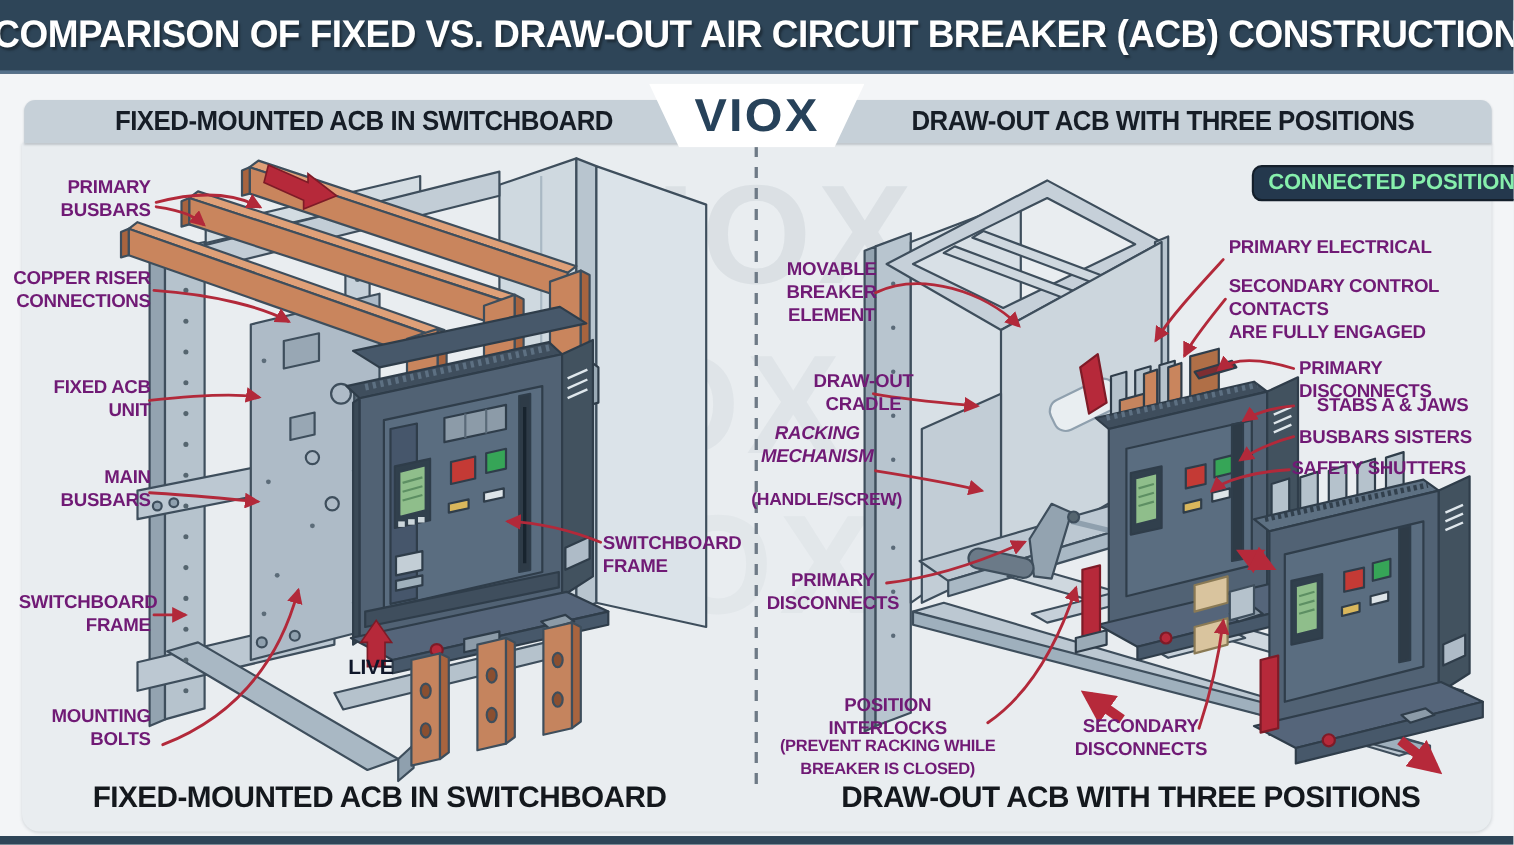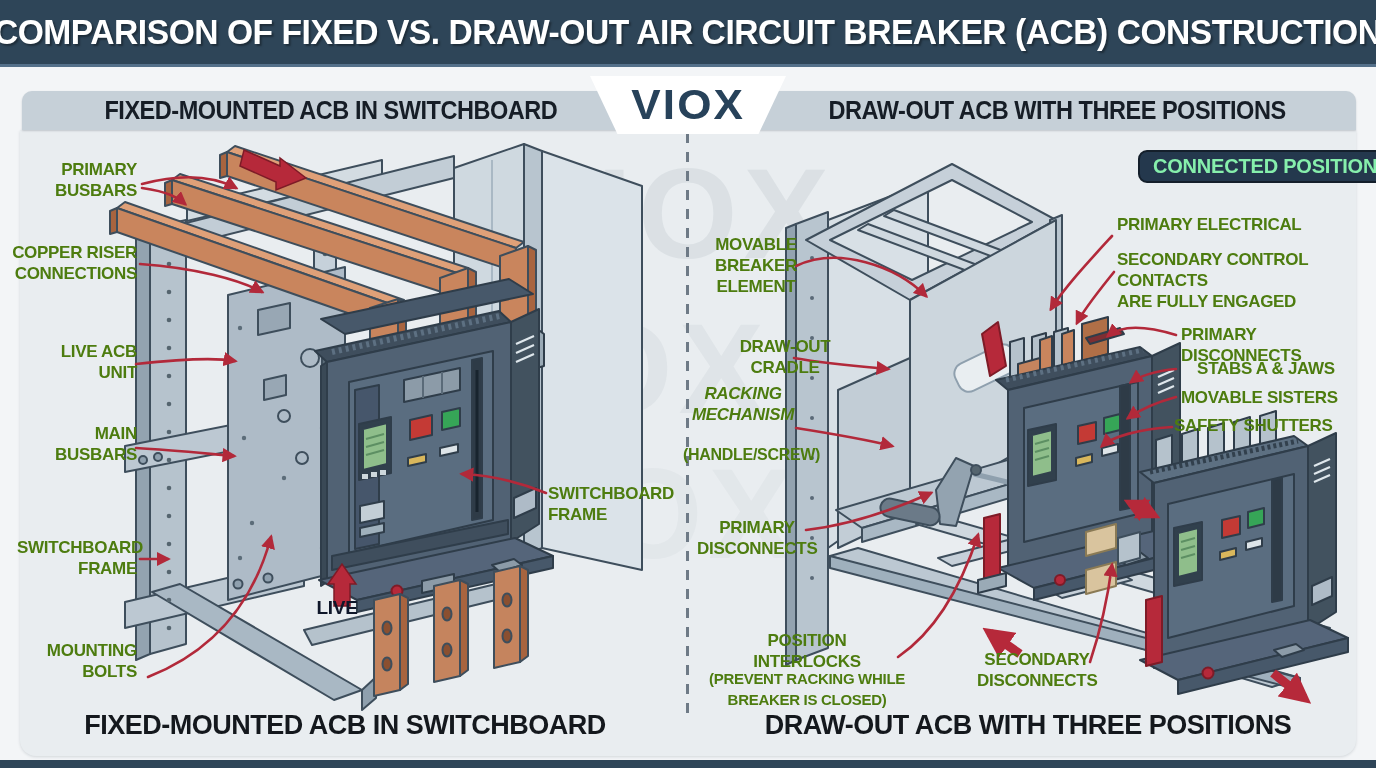--- a/index.html
+++ b/index.html
@@ -54,21 +54,21 @@
     letter-spacing:6px;z-index:1;pointer-events:none;white-space:nowrap;
   }
   .divider{
     left:686px;top:133px;width:3px;height:582px;z-index:3;
     background:repeating-linear-gradient(to bottom,#6e7a86 0 10px,transparent 10px 19px);
   }
   svg.illus{position:absolute;z-index:2;}
   
   .lbl{
     position:absolute;z-index:4;
-    font-weight:700;font-size:17px;line-height:21px;color:#4d7c0f;
+    font-weight:700;font-size:17px;line-height:21px;color:#701a75;
     white-space:pre-line;letter-spacing:-.3px;
   }
   .lbl.r{text-align:right;}
   .lbl.c{text-align:center;}
   .lbl.sub{font-size:16px;line-height:16px;}
   .lbl.sub2{font-size:15px;line-height:21px;font-weight:600;}
   .lbl.live{color:#0f172a;font-size:19px;}
   .badge{
     position:absolute;left:1138px;top:150px;z-index:4;
     background:#24384d;border:2px solid #141f2b;border-radius:9px;
@@ -419,21 +419,21 @@
     <path d="M402,534 C414,498 420,468 424,437" marker-end="url(#ah)"></path>
   </g>
 </svg>
 
 <div class="abs divider"></div>
 
 <div class="lbl r" style="left:17px;top:159px;width:120px;">PRIMARY
 BUSBARS</div>
 <div class="lbl r" style="left:7px;top:242px;width:130px;">COPPER RISER
 CONNECTIONS</div>
-<div class="lbl r" style="left:17px;top:341px;width:120px;">LIVE ACB
+<div class="lbl r" style="left:17px;top:341px;width:120px;">FIXED ACB
 UNIT</div>
 <div class="lbl r" style="left:17px;top:423px;width:120px;">MAIN
 BUSBARS</div>
 <div class="lbl r" style="left:17px;top:537px;width:120px;">SWITCHBOARD
 FRAME</div>
 <div class="lbl r" style="left:17px;top:640px;width:120px;">MOUNTING
 BOLTS</div>
 <div class="lbl c live" style="left:302px;top:597px;width:70px;">LIVE</div>
 <div class="lbl" style="left:548px;top:483px;width:115px;">SWITCHBOARD
 FRAME</div>
@@ -447,21 +447,21 @@
 <div class="lbl c" style="left:683px;top:383px;width:120px;font-style:italic;">RACKING
 MECHANISM</div>
 <div class="lbl c sub" style="left:683px;top:447px;width:120px;">(HANDLE/SCREW)</div>
 <div class="lbl c" style="left:697px;top:517px;width:120px;">PRIMARY
 DISCONNECTS</div>
 <div class="lbl" style="left:1117px;top:214px;width:230px;">PRIMARY ELECTRICAL</div>
 <div class="lbl" style="left:1117px;top:249px;width:250px;">SECONDARY CONTROL CONTACTS
 ARE FULLY ENGAGED</div>
 <div class="lbl" style="left:1181px;top:324px;width:190px;">PRIMARY DISCONNECTS</div>
 <div class="lbl" style="left:1181px;top:358px;width:170px;text-align:center;">STABS A &amp; JAWS</div>
-<div class="lbl" style="left:1181px;top:387px;width:180px;">MOVABLE SISTERS</div>
+<div class="lbl" style="left:1181px;top:387px;width:180px;">BUSBARS SISTERS</div>
 <div class="lbl" style="left:1174px;top:415px;width:180px;">SAFETY SHUTTERS</div>
 <div class="lbl c" style="left:717px;top:630px;width:180px;">POSITION INTERLOCKS</div>
 <div class="lbl c sub2" style="left:707px;top:668px;width:200px;">(PREVENT RACKING WHILE
 BREAKER IS CLOSED)</div>
 <div class="lbl c" style="left:957px;top:649px;width:120px;margin-left:20px;">SECONDARY
 DISCONNECTS</div>
 
 <div class="caption cap-left">FIXED-MOUNTED ACB IN SWITCHBOARD</div>
 <div class="caption cap-right">DRAW-OUT ACB WITH THREE POSITIONS</div>
 

